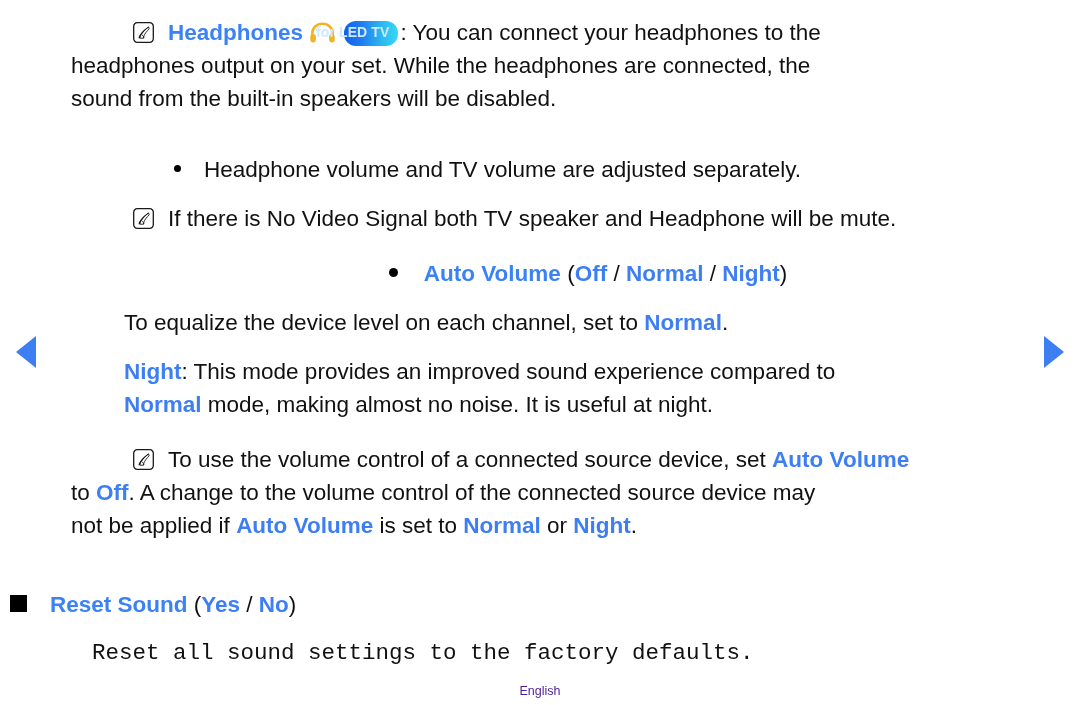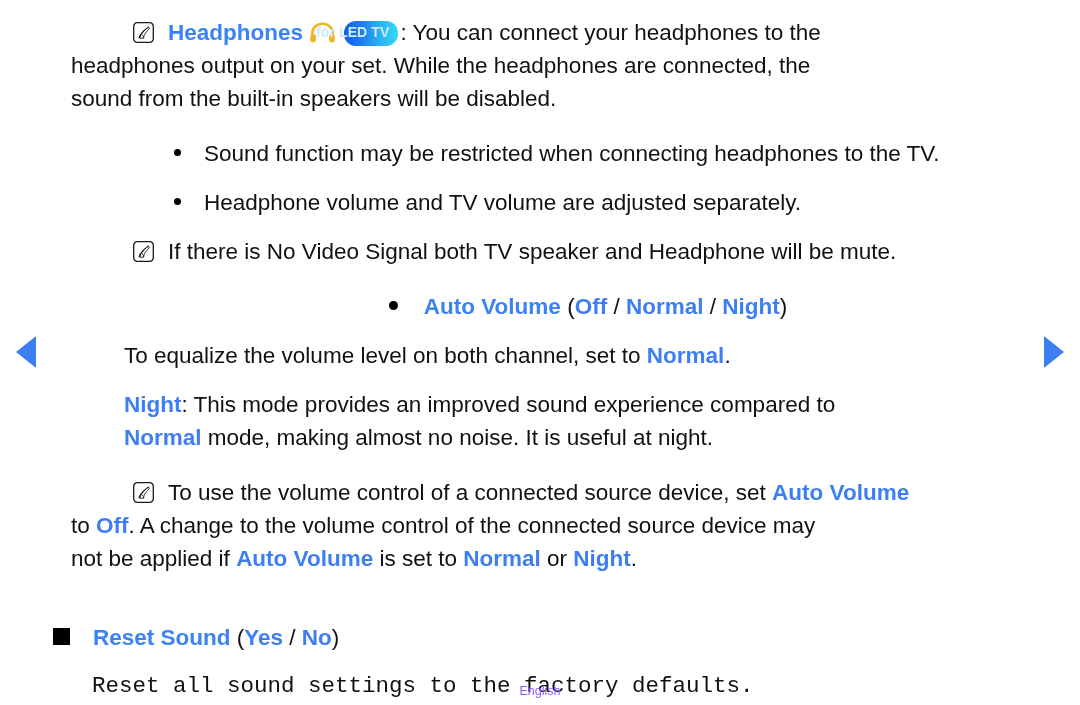--- a/index.html
+++ b/index.html
@@ -62,21 +62,21 @@
   .row-note {
     padding-left: 170px;
     text-indent: -37px;
   }
   .row-bullet {
     padding-left: 133px;
     text-indent: -37px;
     text-align: center;
   }
   .row-square {
-    padding-left: 95px;
+    padding-left: 52px;
     text-indent: -42px;
   }
   .row-plain {
     padding-left: 71px;
   }
   .row-plain-2 {
     padding-left: 124px;
   }
   .row-subbullet {
     padding-left: 206px;
@@ -168,21 +168,21 @@
   .spacer-lg { height: 30px; }
 
   
   .footer {
     position: absolute;
     left: 0;
     right: 0;
     top: 684px;
     text-align: center;
     font-size: 12.5px;
-    color: #8b5cf6;
+    color: #4c1d95;
     font-family: "Liberation Sans", sans-serif;
   }
 </style>
 </head>
 <body>
 
 <div class="page">
 
   <div class="nav-arrow nav-arrow-left" title="Previous page"></div>
   <div class="nav-arrow nav-arrow-right" title="Next page"></div>
@@ -209,23 +209,20 @@
     </div>
     <div class="block row-plain">
       <span>headphones output on your set. While the headphones are connected, the</span>
     </div>
     <div class="block row-plain">
       <span>sound from the built-in speakers will be disabled.</span>
     </div>
 
     <div class="spacer-md"></div>
 
-    <div class="block row-subbullet">
-      <span class="sub-dot-bullet"></span><span>Sound function may be restricted when connecting headphones to the TV.</span>
-    </div>
 
     <div class="spacer-sm"></div>
 
     <div class="block row-subbullet">
       <span class="sub-dot-bullet"></span><span>Headphone volume and TV volume are adjusted separately.</span>
     </div>
 
     <div class="spacer-sm"></div>
 
     <div class="block row-note">
@@ -241,21 +238,21 @@
 
     <div class="spacer-md"></div>
 
     <div class="block row-bullet">
       <span class="dot-bullet"></span><span class="hl-title">Auto Volume</span><span class="blk"> </span><span class="blk">(</span><span class="hl">Off</span><span class="blk"> / </span><span class="hl">Normal</span><span class="blk"> / </span><span class="hl">Night</span><span class="blk">)</span>
     </div>
 
     <div class="spacer-sm"></div>
 
     <div class="block row-plain-2">
-      <span>To equalize the volume level on both channel, set to </span><span class="hl">Normal</span><span>.</span>
+      <span>To equalize the device level on each channel, set to </span><span class="hl">Normal</span><span>.</span>
     </div>
 
     <div class="spacer-sm"></div>
 
     <div class="block row-plain-2">
       <span class="hl">Night</span><span>: This mode provides an improved sound experience compared to</span>
     </div>
     <div class="block row-plain-2">
       <span class="hl">Normal</span><span> mode, making almost no noise. It is useful at night.</span>
     </div>

